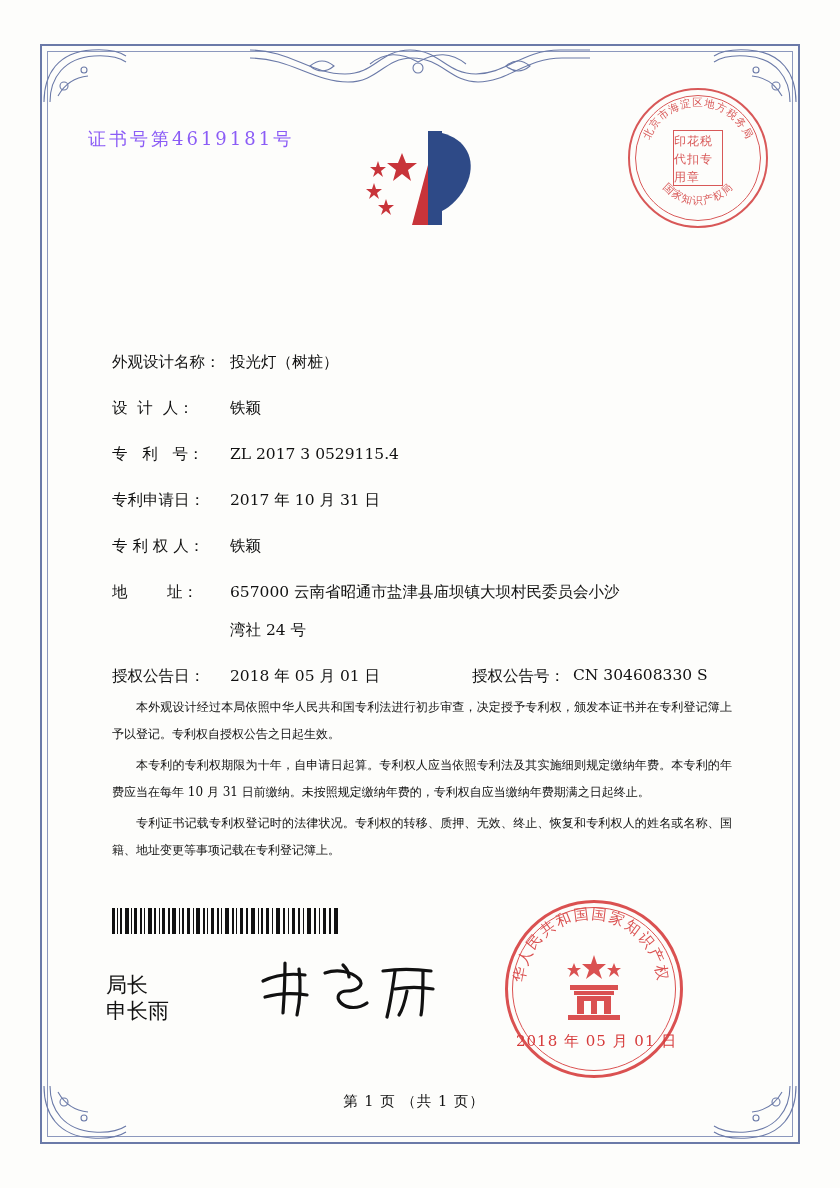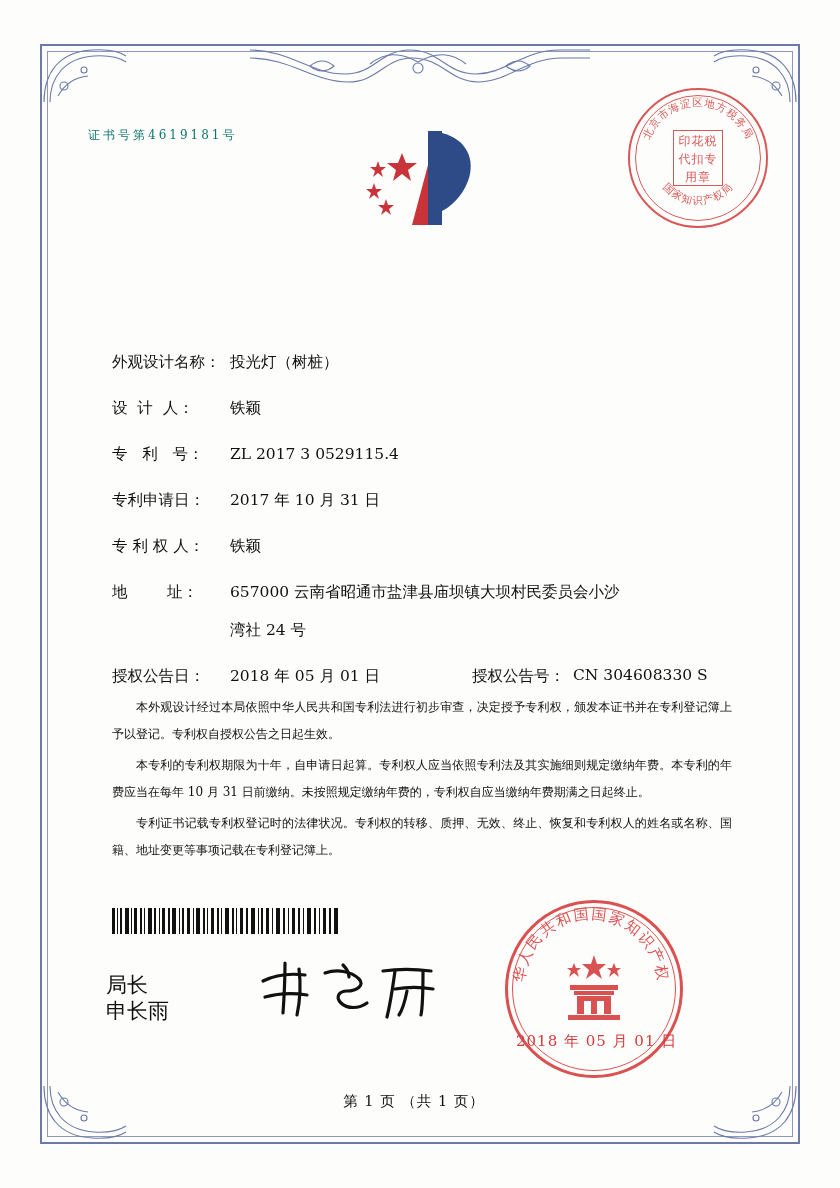--- a/index.html
+++ b/index.html
@@ -46,23 +46,23 @@
   .top-scroll {
     position: absolute;
     left: 250px; top: 44px;
     width: 340px; height: 46px;
   }
 
   
   .cert-number {
     position: absolute;
     left: 88px; top: 127px;
-    font-size: 12px;
+    font-size: 18px;
     letter-spacing: 3px;
-    color: #0f766e;
+    color: #8b5cf6;
     font-family: "DejaVu Serif", serif;
   }
 
   .logo {
     position: absolute;
     left: 350px; top: 125px;
     width: 130px; height: 105px;
   }
 
   .seal-red {
@@ -80,21 +80,20 @@
     border: 1px solid #d23c3c;
     border-radius: 50%;
   }
   .seal-red .sq {
     position: absolute;
     left: 43px; top: 40px;
     width: 50px; height: 56px;
     border: 1px solid #d23c3c;
     font-size: 12px;
     line-height: 18px;
-    text-align: center;
     letter-spacing: 1px;
     padding-top: 1px;
     box-sizing: border-box;
   }
   .seal-arc {
     position: absolute;
     left: 0; top: 0; width: 136px; height: 136px;
     font-size: 10.5px;
   }
   .seal-arc text { fill: #d23c3c; letter-spacing: 1px; }

